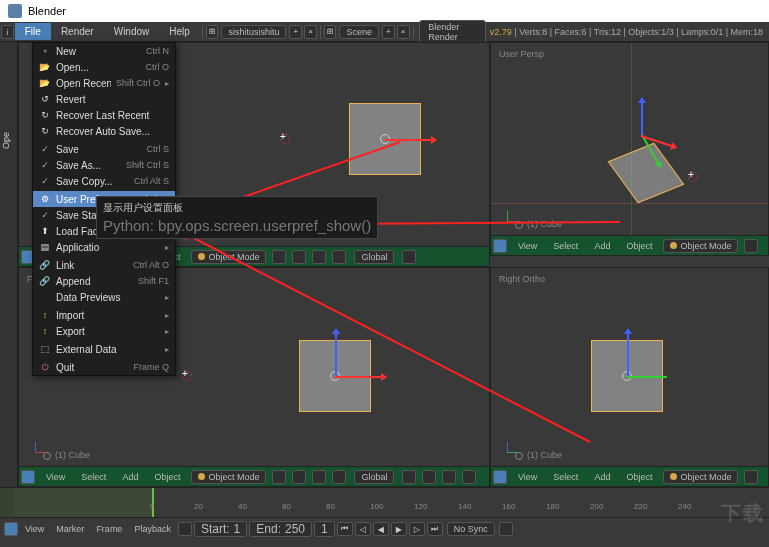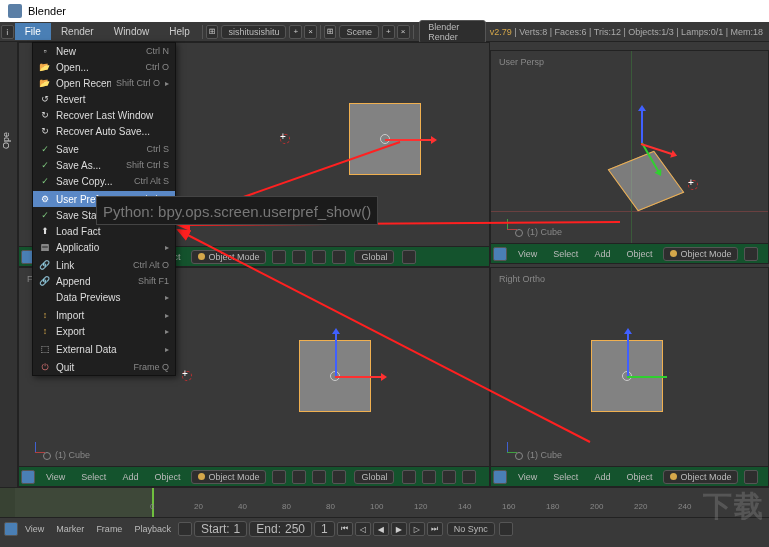--- a/index.html
+++ b/index.html
@@ -11,21 +11,21 @@
 .topbar .mitem.active { background: #4a7fb5; color: #fff; }
 .topbar .sep { width: 1px; height: 14px; background: #555; margin: 0 2px; }
 .layout-btn { width: 16px; height: 14px; background: #2e2e2e; border: 1px solid #555; border-radius: 2px; margin: 0 1px; display: flex; align-items: center; justify-content: center; font-size: 8px; }
 .scene-box { background: #2e2e2e; border: 1px solid #555; border-radius: 3px; padding: 1px 6px; font-size: 9px; color: #bbb; margin: 0 2px; }
 .renderer-box { background: #2e2e2e; border: 1px solid #555; border-radius: 3px; padding: 1px 8px; font-size: 9px; color: #bbb; margin: 0 4px; }
 .stats { font-size: 9px; color: #aaa; margin-left: auto; padding-right: 6px; white-space: nowrap; }
 
 .workspace { position: absolute; top: 42px; left: 0; right: 0; bottom: 60px; background: #393939; }
 .viewport { position: absolute; background: #393939; border: 1px solid #222; }
 .vp-tl { left: 18px; top: 0; width: 472px; height: 225px; }
-.vp-tr { left: 490px; top: 8px; right: 0; height: 214px; padding-left: 43px; }
+.vp-tr { left: 490px; top: 0; right: 0; height: 214px; padding-left: 43px; }
 .vp-bl { left: 18px; top: 225px; width: 472px; height: 220px; }
 .vp-br { left: 490px; top: 225px; right: 0; height: 220px; }
 .vp-label { position: absolute; color: #888; font-size: 9px; }
 .vp-persp { top: 6px; left: 8px; }
 .vp-obj { bottom: 26px; left: 24px; }
 .vp-obj::before { content: ""; display: inline-block; width: 6px; height: 6px; border: 1px solid #888; border-radius: 50%; margin-right: 4px; vertical-align: middle; }
 .vp-header { height: 20px; position: absolute; bottom: 0; left: 0; right: 0; background: #14532d; border-top: 1px solid #222; display: flex; align-items: center; font-size: 9px; color: #bbb; padding: 0 2px; gap: 6px; }
 .vp-header .hitem { padding: 0 5px; cursor: pointer; }
 .mode-pill { background: #2e2e2e; border: 1px solid #555; border-radius: 3px; padding: 1px 6px; display: flex; align-items: center; gap: 3px; }
 .mode-pill .dot { width: 7px; height: 7px; background: #d4a74a; border-radius: 50%; }
@@ -71,21 +71,21 @@
 .tl-tick { position: absolute; top: 14px; font-size: 8px; color: #888; }
 .tl-mark { position: absolute; left: 152px; top: 0; width: 2px; height: 30px; background: #6fbf3f; }
 .tl-green { position: absolute; left: 0; top: 0; height: 30px; width: 152px; background: rgba(80,120,60,0.25); }
 .tl-bar { height: 22px; display: flex; align-items: center; font-size: 9px; color: #bbb; padding: 0 4px; gap: 2px; }
 .tl-bar .hitem { padding: 0 5px; }
 .num-box { background: #2e2e2e; border: 1px solid #555; border-radius: 3px; padding: 0 6px; display: flex; gap: 4px; font-size: 12px; }
 .play-btn { width: 16px; height: 14px; background: #2e2e2e; border: 1px solid #555; border-radius: 2px; display: flex; align-items: center; justify-content: center; font-size: 8px; color: #ccc; }
 
 svg.arrows { position: absolute; top: 0; left: 0; pointer-events: none; z-index: 50; }
 
-.watermark { position: absolute; right: 4px; bottom: 20px; font-size: 29px; font-weight: bold; color: rgba(220,220,220,0.18); letter-spacing: 2px; z-index: 200; font-family: "Arial Black", sans-serif; }
+.watermark { position: absolute; right: 4px; bottom: 20px; font-size: 20px; font-weight: bold; color: rgba(220,220,220,0.18); letter-spacing: 2px; z-index: 200; font-family: "Arial Black", sans-serif; }
 .ico-open { color: #d4a74a; }
 .ico-chk { color: #7fc97f; }
 .ico-power { color: #d07070; }
 .ico-arrow { color: #d4a74a; }
 </style>
 </head>
 <body>
 
 <div class="titlebar">
   <div class="titlebar-icon"></div>
@@ -264,21 +264,21 @@
       <span class="lbl">Open Recent...</span>
       <span class="sc">Shift Ctrl O</span>
       <span class="arr">▸</span>
     </div>
     <div class="row">
       <span class="ico">↺</span>
       <span class="lbl">Revert</span>
     </div>
     <div class="row">
       <span class="ico">↻</span>
-      <span class="lbl">Recover Last Window</span>
+      <span class="lbl">Recover Last Recent</span>
     </div>
     <div class="row">
       <span class="ico">↻</span>
       <span class="lbl">Recover Auto Save...</span>
     </div>
     <div class="divider"></div>
     <div class="row">
       <span class="ico ico-chk">✓</span>
       <span class="lbl">Save</span>
       <span class="sc">Ctrl S</span>
@@ -347,20 +347,21 @@
     </div>
     <div class="divider"></div>
     <div class="row">
       <span class="ico ico-power">⏻</span>
       <span class="lbl">Quit</span>
       <span class="sc">Frame Q</span>
     </div>
   </div>
 
 <div class="tooltip">
+  <div>显示用户设置面板</div>
   <div class="tt-py">Python: bpy.ops.screen.userpref_show()</div>
 </div>
 
 <div class="timeline">
   <div class="tl-ruler">
     <div class="tl-green"></div>
     <div class="tl-mark"></div>
     <div id="tl-ticks">
         <span class="tl-tick" style="left: 150px;">0</span>
         <span class="tl-tick" style="left: 194px;">20</span>

